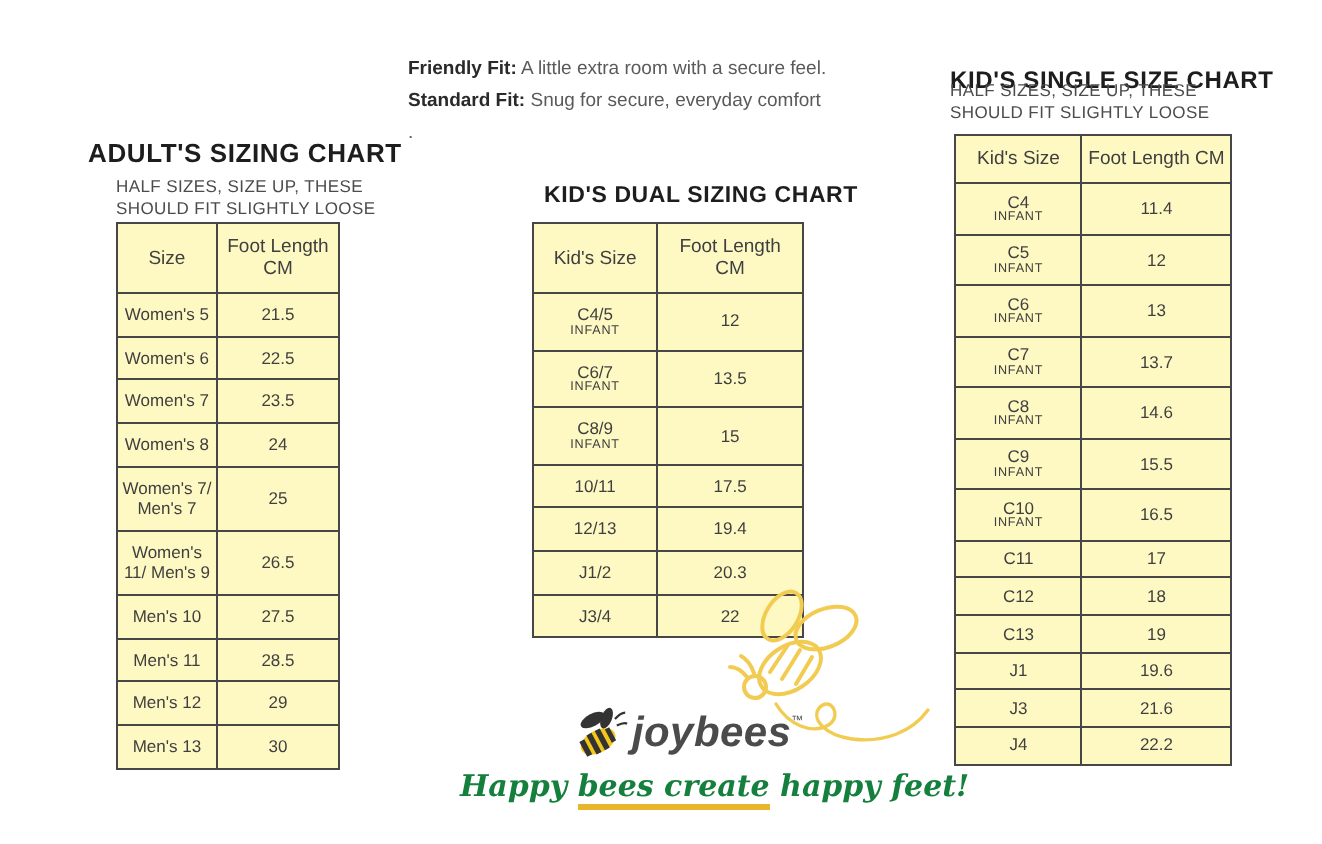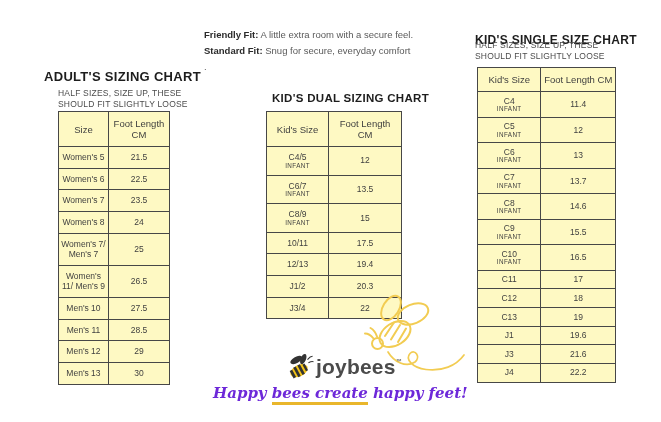--- a/index.html
+++ b/index.html
@@ -24,27 +24,27 @@
   th { font-weight:400; font-size:9.5px; padding:6px 2px; }
   td { font-size:8.5px; padding:5px 2px; line-height:1.25; }
   .tight td { padding:3.5px 2px; }
   .size-sub { display:block; font-size:6.3px; letter-spacing:.4px; line-height:1.1; }
   .fit-block { position:absolute; left:204px; top:27px; width:280px; font-size:9.5px; line-height:16px; color:#5a5a5a; }
   .fit-block b { color:#2a2a2a; font-weight:700; }
   .dual-title { position:absolute; left:239px; top:92px; width:190px; text-align:right;
     font-weight:800; color:#1d1d1d; font-size:11.5px; letter-spacing:.3px; }
   .single-title { font-size:12px;margin-top:12px; }
   .bee-illustration { position:absolute; left:360px; top:291px; }
-  .logo-row { position:absolute; left:286px; top:352px; display:flex; align-items:flex-start; }
+  .logo-row { position:absolute; left:286px; top:352px; display:flex; align-items:flex-start;font-style:italic; }
   .logo-text { font-size:21px; font-weight:700; color:#4b4b4b; letter-spacing:.2px; line-height:30px; }
   .logo-tm { font-size:6px; color:#4b4b4b; vertical-align:top; line-height:18px; }
   .tagline {
-    position:absolute; left:213px; top:384px; width:218px; text-align:center;
+    position:absolute; left:230px; top:384px; width:218px; text-align:center;
     font-family:"DejaVu Serif", serif; font-style:italic; font-weight:bold;
-    font-size:15px; color:#6d28d9; white-space:nowrap;
+    font-size:15px; color:#15803d; white-space:nowrap;
   }
   .tagline .underlined { border-bottom:3px solid #E9B62B; padding-bottom:0px; }
 </style>
 </head>
 <body>
 
 <div class="page">
 
   <h2 class="chart-title" style="left:44px; top:69px;">ADULT'S SIZING CHART</h2>
   <p class="chart-sub" style="left:58px; top:88px; width:156px;">HALF SIZES, SIZE UP, THESE SHOULD FIT SLIGHTLY LOOSE</p>

